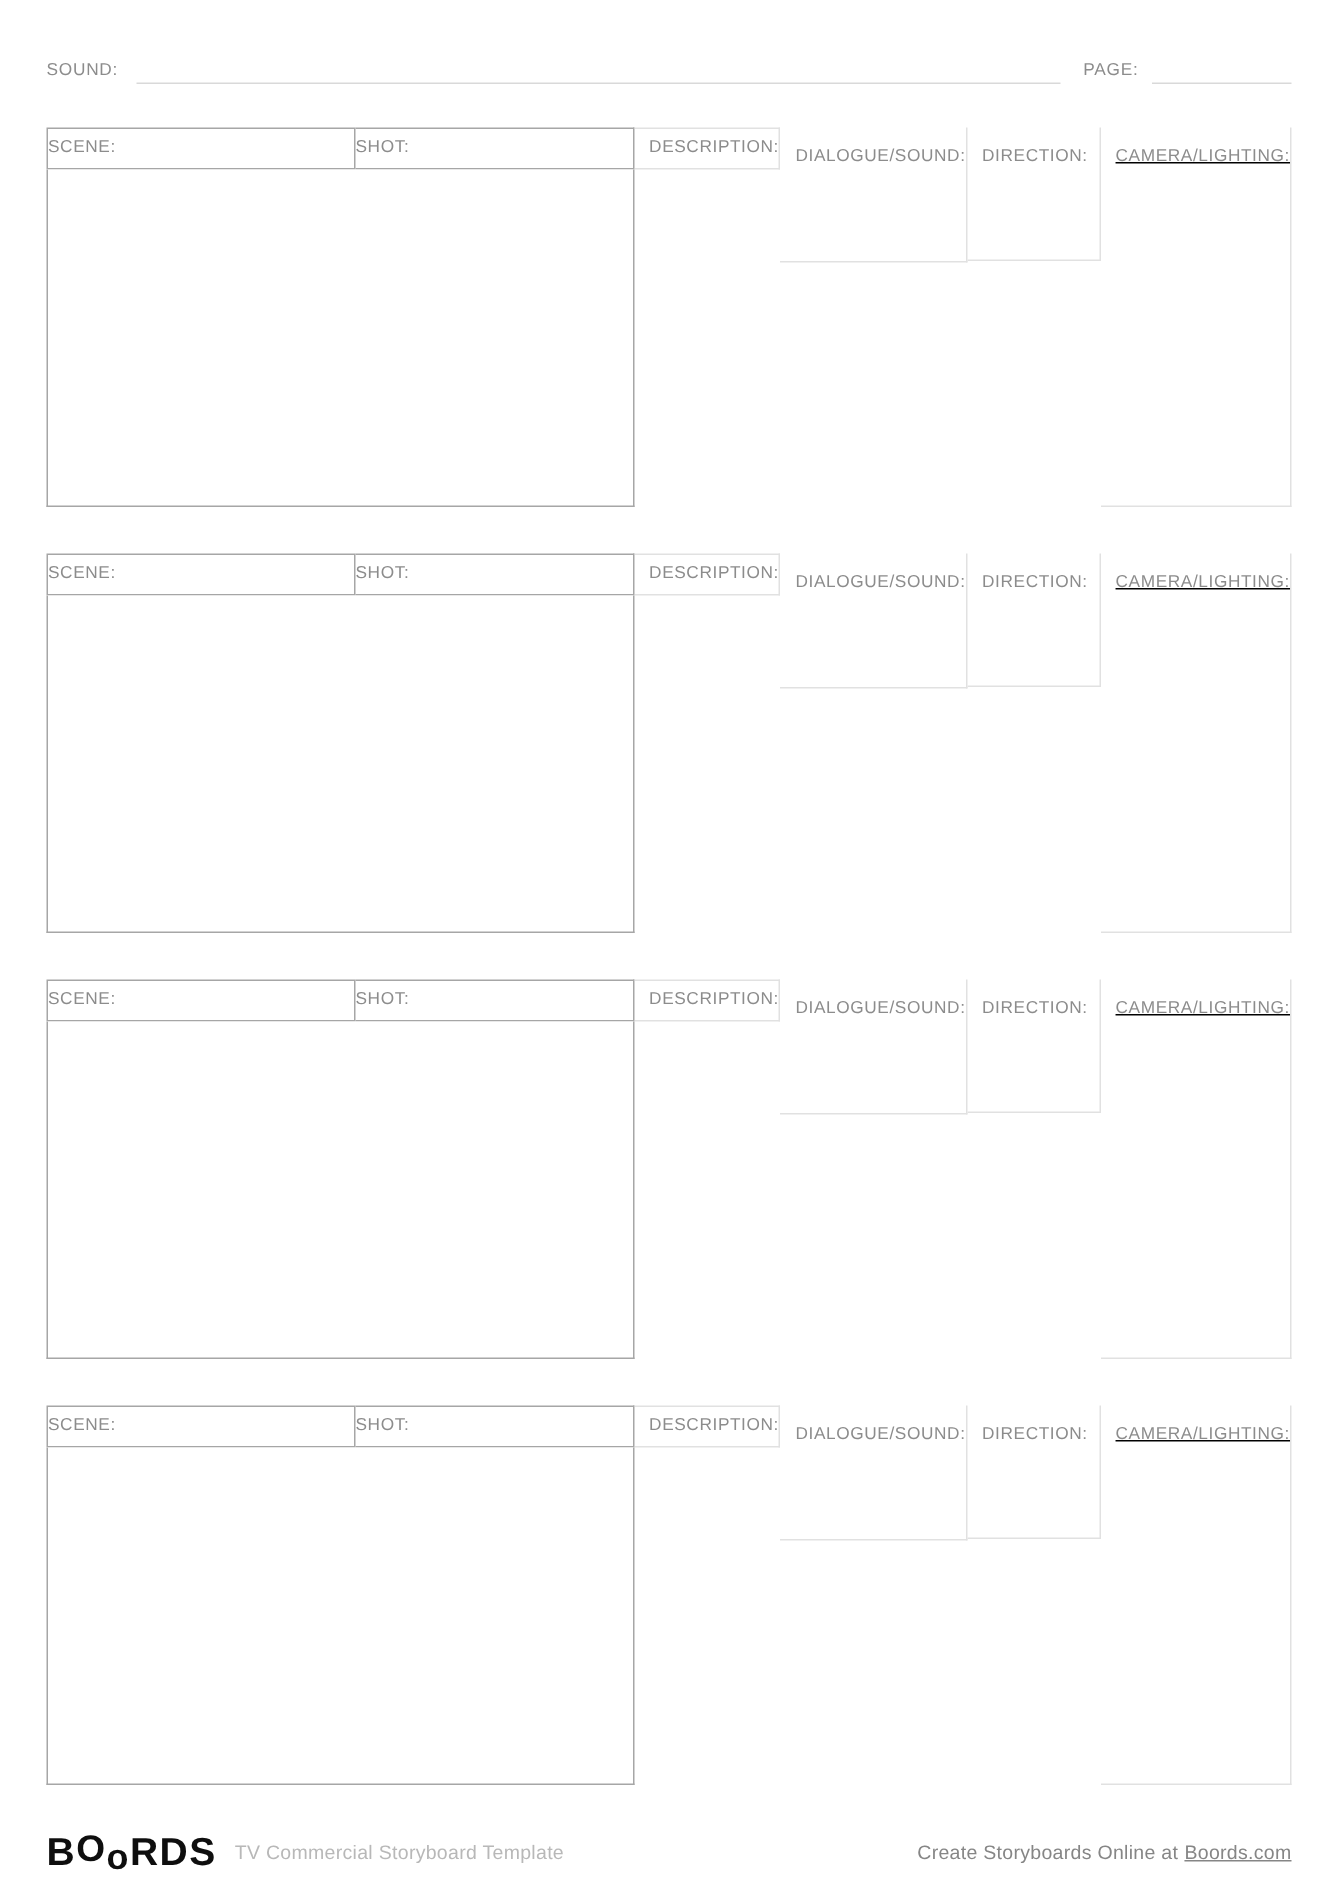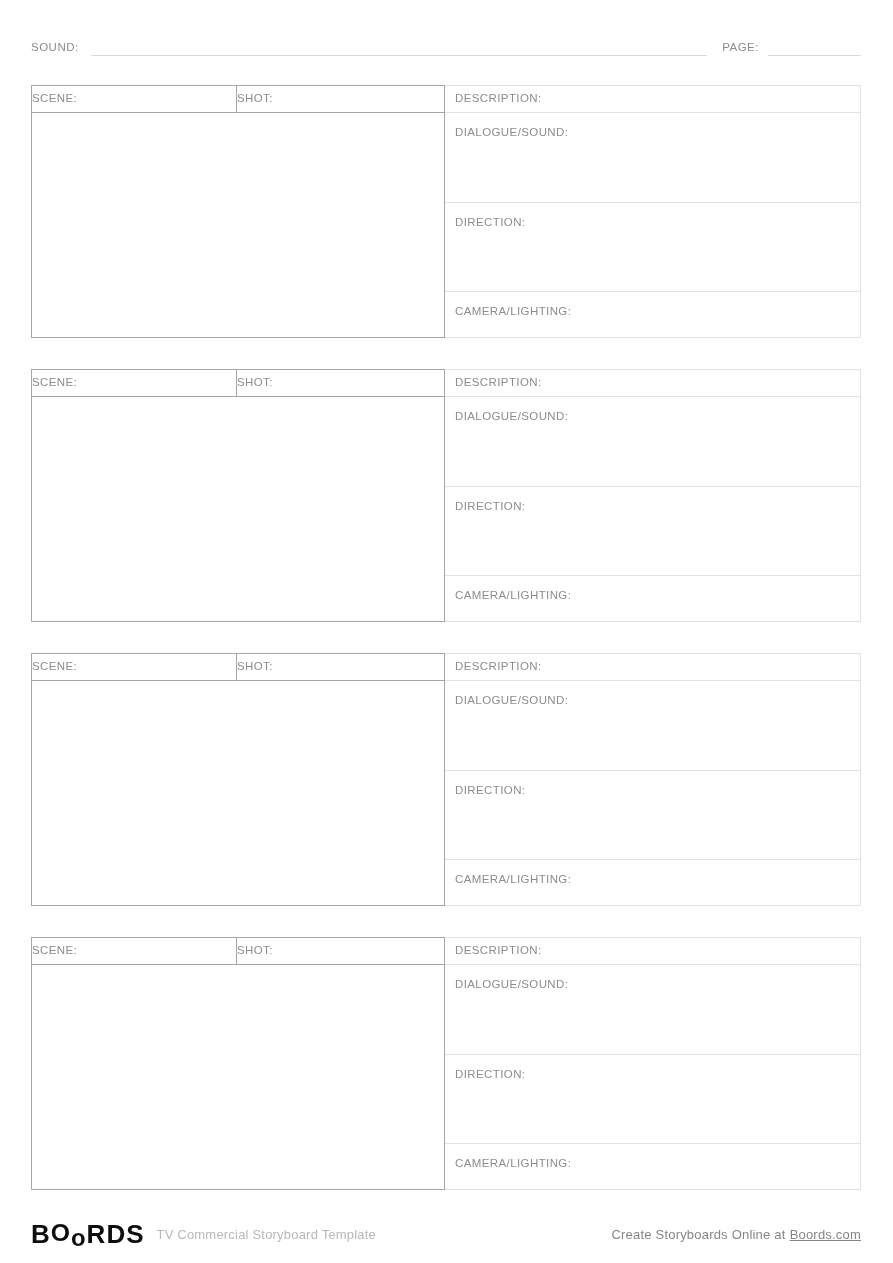--- a/index.html
+++ b/index.html
@@ -39,30 +39,30 @@
   .board-left { width:414px; display:flex; flex-direction:column; }
   .left-header { display:flex; height:28px; flex:0 0 28px; }
   .scene-cell, .shot-cell {
     border:1px solid #a6a6a6;
     display:flex; align-items:center;
   }
   .scene-cell { width:206px; }
   .shot-cell  { flex:1; border-left:none; }
   .image-area { flex:1; border:1px solid #a6a6a6; border-top:none; background:#ffffff; }
 
-  .board-right { flex:1; display:flex; flex-direction:column; }
+  .board-right { flex:1; display:flex; flex-direction:row; }
   .r-row {
     border:1px solid #e1e1e1;
     border-left:none;
     padding-left:10px;
   }
   .r-desc      { height:28px; flex:0 0 28px; display:flex; align-items:center; }
   .r-dialogue  { height:90px; flex:0 0 90px; border-top:none; padding-top:9px; }
   .r-direction { height:89px; flex:0 0 89px; border-top:none; padding-top:9px; }
-  .r-camera    { flex:1; border-top:none; padding-top:9px; }
+  .r-camera    { flex:1; border-top:none; padding-top:9px;text-decoration:underline; }
 
   .label {
     font-size:11.5px; line-height:1.2;
     color:#8c8c8c; letter-spacing:0.4px;
     white-space:nowrap;
   }
 
   
   .footer {
     margin-top:27px;

